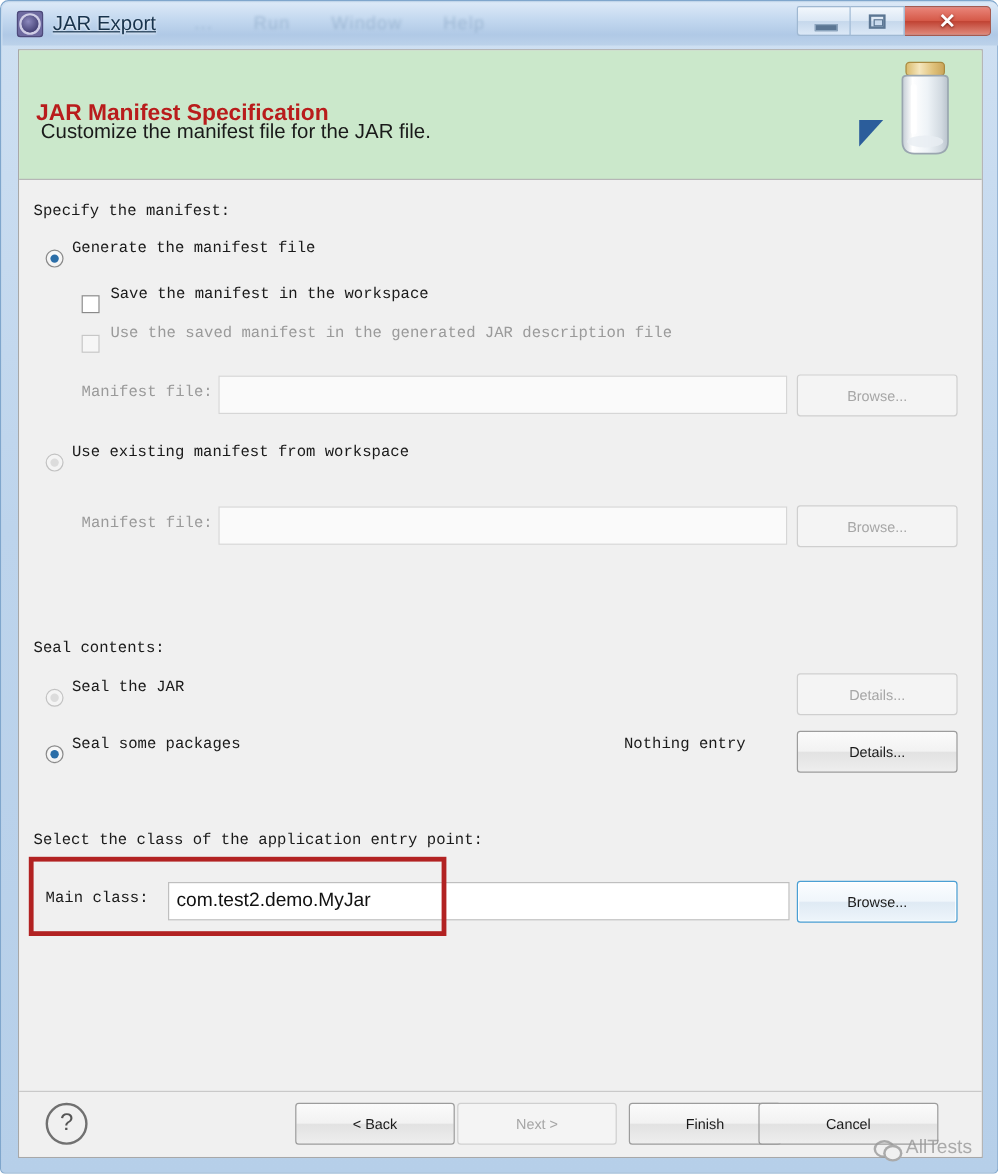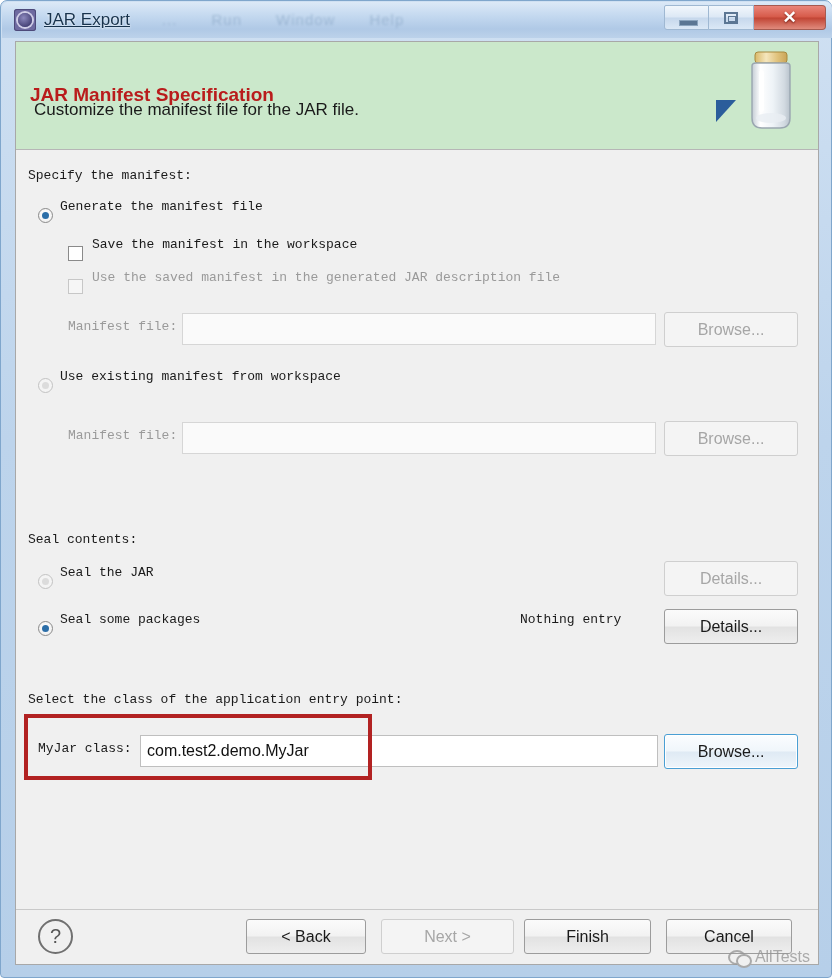--- a/index.html
+++ b/index.html
@@ -248,21 +248,21 @@
   .textfield.dim { background: #fafafa; border-color: #d6d6d6; }
 
   
   .btn {
     position: absolute;
     box-sizing: border-box;
     height: 35px;
     border: 1px solid #9c9c9c;
     border-radius: 3px;
     background: linear-gradient(180deg,#fbfbfb 0%, #f2f2f2 48%, #e2e2e2 52%, #eeeeee 100%);
-    font-size: 16px;
+    font-size: 12px;
     color: #1a1a1a;
     display: flex;
     align-items: center;
     justify-content: center;
     white-space: nowrap;
   }
   .btn.disabled {
     color: #a6a6a6;
     border-color: #cfcfcf;
     background: #f4f4f4;
@@ -409,36 +409,36 @@
       <div class="label" style="left:44px; top:415px;">Seal the JAR</div>
       <div class="btn disabled" style="left:648px; top:411px; width:134px;">Details...</div>
 
       <div class="radio checked" style="left:22px; top:471px;"></div>
       <div class="label" style="left:44px; top:462px;">Seal some packages</div>
       <div class="label" style="left:504px; top:462px;">Nothing entry</div>
       <div class="btn" style="left:648px; top:459px; width:134px;">Details...</div>
 
       <div class="label" style="left:12px; top:542px;">Select the class of the application entry point:</div>
 
-      <div class="label" style="left:22px; top:591px;">MyJar class:</div>
+      <div class="label" style="left:22px; top:591px;">Main class:</div>
       <div class="textfield" style="left:124px; top:585px; width:518px;">com.test2.demo.MyJar</div>
       <div class="btn focus" style="left:648px; top:584px; width:134px;">Browse...</div>
 
       <div class="annotation" style="left:8px; top:564px; width:348px; height:66px;"></div>
     </div>
 
     <div class="sep" style="bottom:54px;"></div>
 
     <div class="footer">
       <div class="help-icon">?</div>
 
-      <div class="btn" style="left:230px; top:9px; width:120px;">&lt; Back</div>
+      <div class="btn" style="left:230px; top:9px; width:133px;">&lt; Back</div>
       <div class="btn disabled" style="left:365px; top:9px; width:133px;">Next &gt;</div>
       <div class="btn" style="left:508px; top:9px; width:127px;">Finish</div>
-      <div class="btn" style="left:650px; top:9px; width:126px;">Cancel</div>
+      <div class="btn" style="left:616px; top:9px; width:150px;">Cancel</div>
 
       <div class="watermark">
         <div class="wechat"></div>
         <span>AllTests</span>
       </div>
     </div>
 
   </div>
 </div>
 

